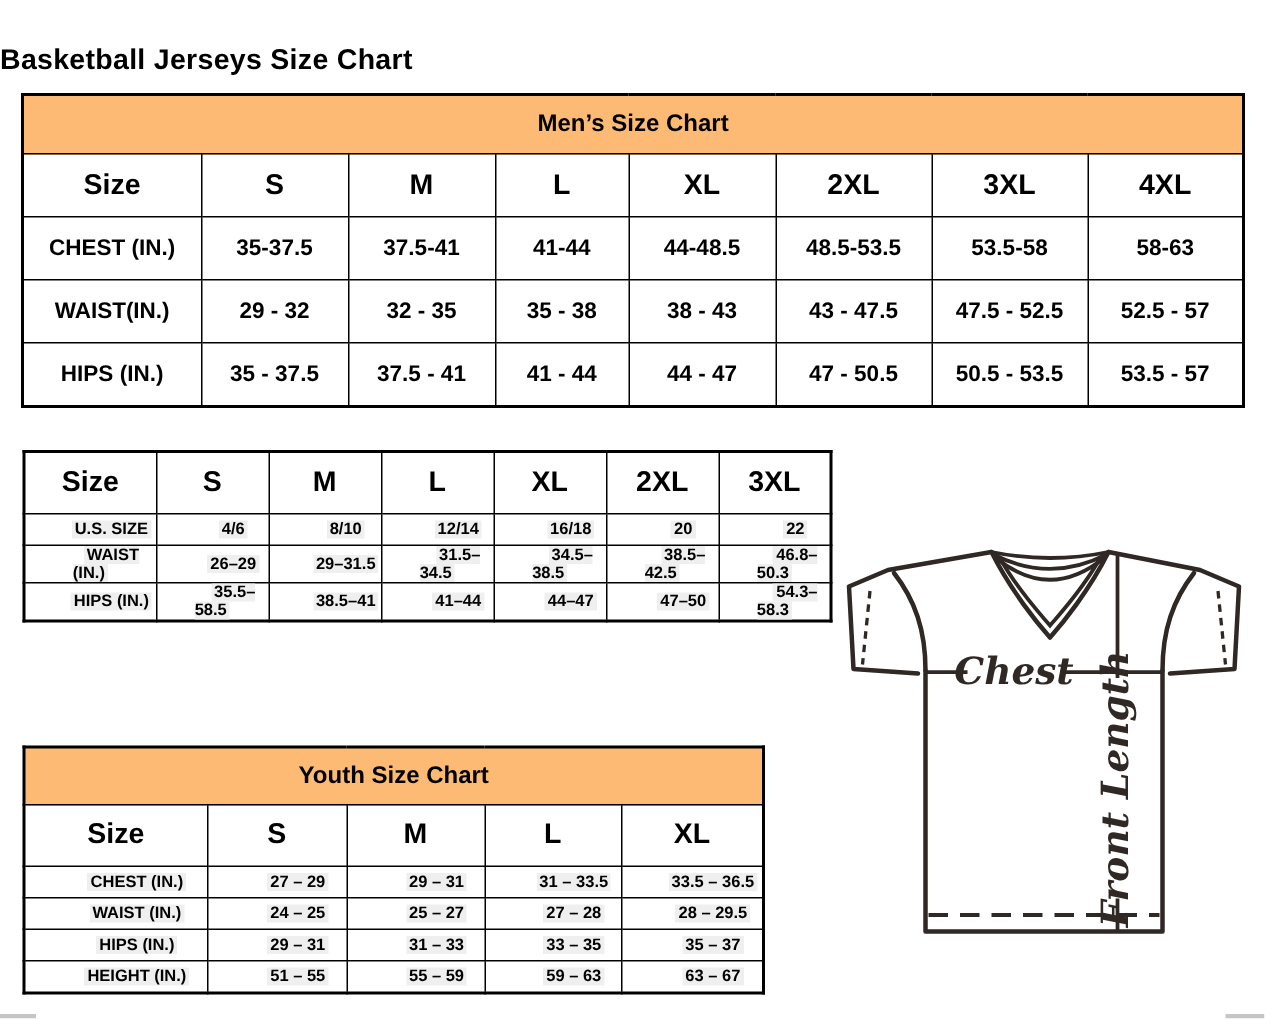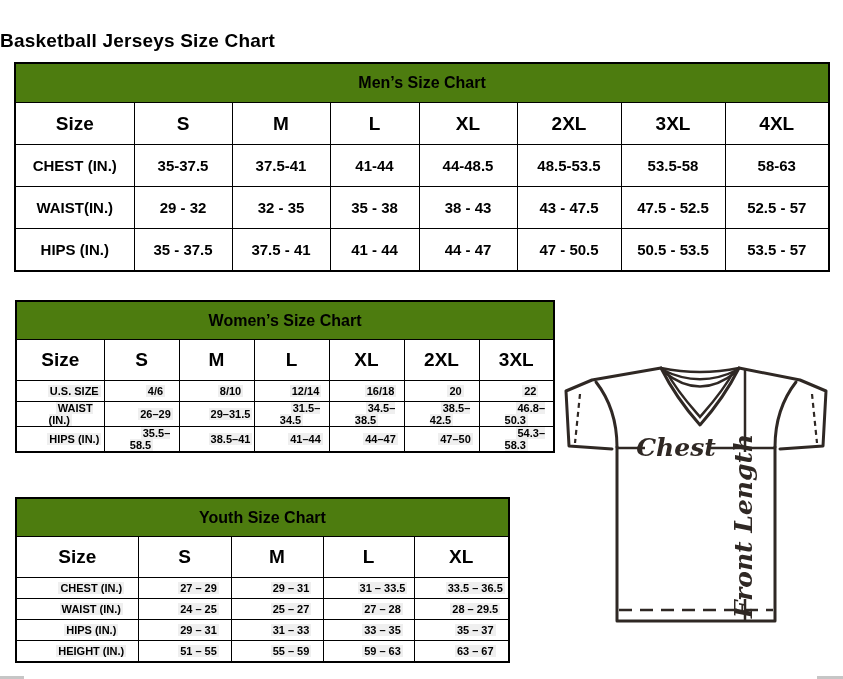--- a/index.html
+++ b/index.html
@@ -10,21 +10,21 @@
   .page-title{
     position:absolute;top:6px;left:0;width:796px;
     font-size:19px;font-weight:bold;letter-spacing:0.2px;margin-top:24px;
   }
   table.size-table{
     position:absolute;border-collapse:collapse;table-layout:fixed;
     text-align:center;background:#fff;
   }
   table.size-table th, table.size-table td{border:1.5px solid #000;padding:0;vertical-align:middle;}
   table.size-table{border:2.5px solid #000;}
-  tr.band th{background:#4d7c0f;font-size:16px;font-weight:bold;}
+  tr.band th{background:#fdba74;font-size:16px;font-weight:bold;}
   tr.cols th{font-size:19px;font-weight:bold;}
   tr.data th, tr.data td{font-weight:bold;}
 
   
   #mens{left:14px;top:62px;width:814px;}
   #mens tr.band th{height:38px;}
   #mens tr.cols th{height:41px;}
   #mens tr.data th, #mens tr.data td{height:41px;font-size:15px;}
 
   
@@ -120,23 +120,20 @@
     <colgroup>
       <col style="width:88px">
       <col style="width:75px">
       <col style="width:75px">
       <col style="width:75px">
       <col style="width:75px">
       <col style="width:75px">
       <col style="width:75px">
     </colgroup>
     <tbody>
-      <tr class="band">
-        <th colspan="7">Women’s Size Chart</th>
-      </tr>
       <tr class="cols">
         <th>Size</th>
         <th>S</th>
         <th>M</th>
         <th>L</th>
         <th>XL</th>
         <th>2XL</th>
         <th>3XL</th>
       </tr>
       <tr class="data">

